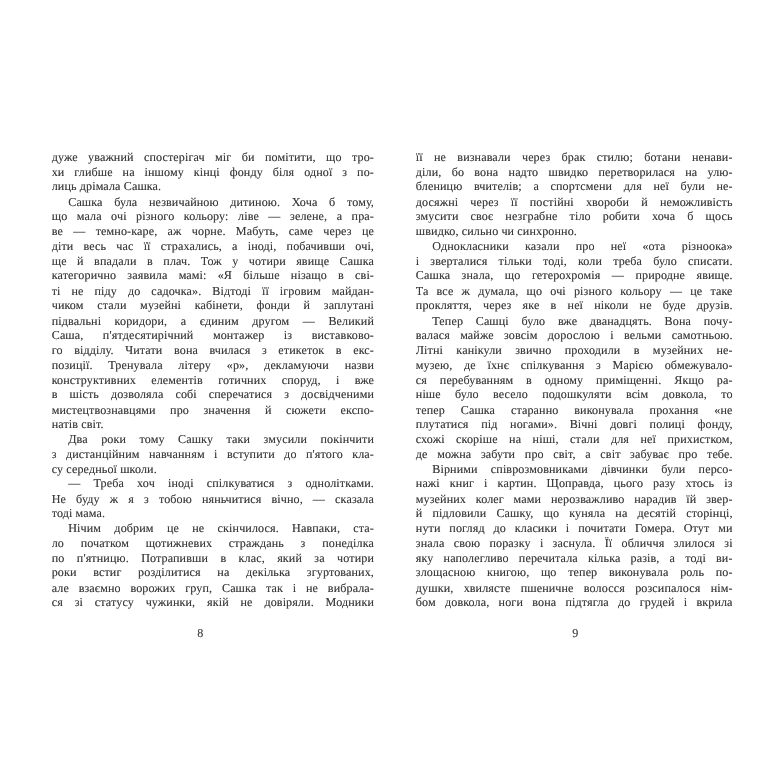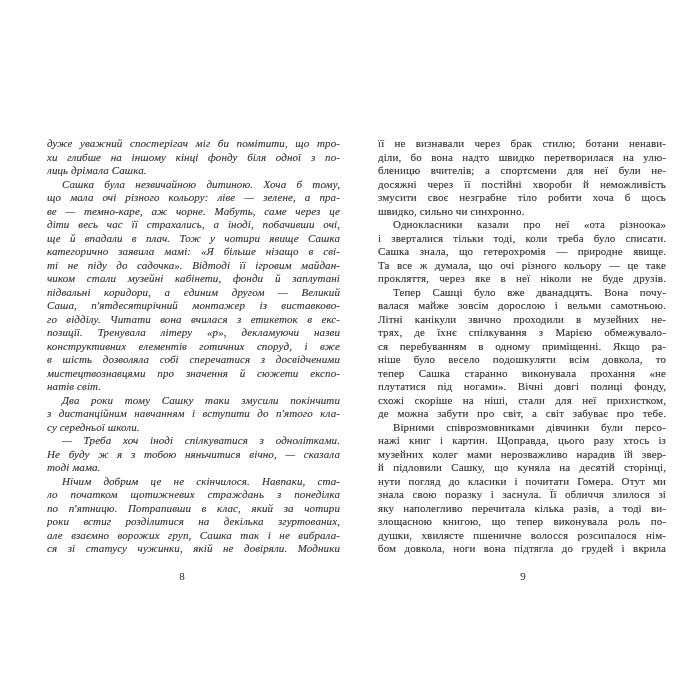--- a/index.html
+++ b/index.html
@@ -16,21 +16,21 @@
   }
   .spread {
     position: absolute;
     inset: 0;
     background: #ffffff;
   }
   .column {
     position: absolute;
     top: 137px;
   }
-  .col-left  { left: 47px;  width: 293px; font-style: italic; }
+  .col-left  { left: 47px;  width: 293px; }
   .col-right { left: 378px; width: 288px; }
   .para { margin: 0; padding: 0; }
   .line {
     height: 13.5px;
     line-height: 13.5px;
     font-size: 11px;
     letter-spacing: 0.1px;
     color: #3b3b3b;
     text-align: justify;
     text-align-last: justify;
@@ -116,21 +116,21 @@
         <div class="line indent">Однокласники казали про неї «ота різноока»</div>
         <div class="line">і зверталися тільки тоді, коли треба було списати.</div>
         <div class="line">Сашка знала, що гетерохромія — природне явище.</div>
         <div class="line">Та все ж думала, що очі різного кольору — це таке</div>
         <div class="line">прокляття, через яке в неї ніколи не буде друзів.</div>
       </div>
       <div class="para">
         <div class="line indent">Тепер Сашці було вже дванадцять. Вона почу-</div>
         <div class="line">валася майже зовсім дорослою і вельми самотньою.</div>
         <div class="line">Літні канікули звично проходили в музейних не-</div>
-        <div class="line">трях, де їхнє спілкування з Марією обмежувало-</div>
+        <div class="line">музею, де їхнє спілкування з Марією обмежувало-</div>
         <div class="line">ся перебуванням в одному приміщенні. Якщо ра-</div>
         <div class="line">ніше було весело подошкуляти всім довкола, то</div>
         <div class="line">тепер Сашка старанно виконувала прохання «не</div>
         <div class="line">плутатися під ногами». Вічні довгі полиці фонду,</div>
         <div class="line">схожі скоріше на ніші, стали для неї прихистком,</div>
         <div class="line">де можна забути про світ, а світ забуває про тебе.</div>
       </div>
       <div class="para">
         <div class="line indent">Вірними співрозмовниками дівчинки були персо-</div>
         <div class="line">нажі книг і картин. Щоправда, цього разу хтось із</div>

